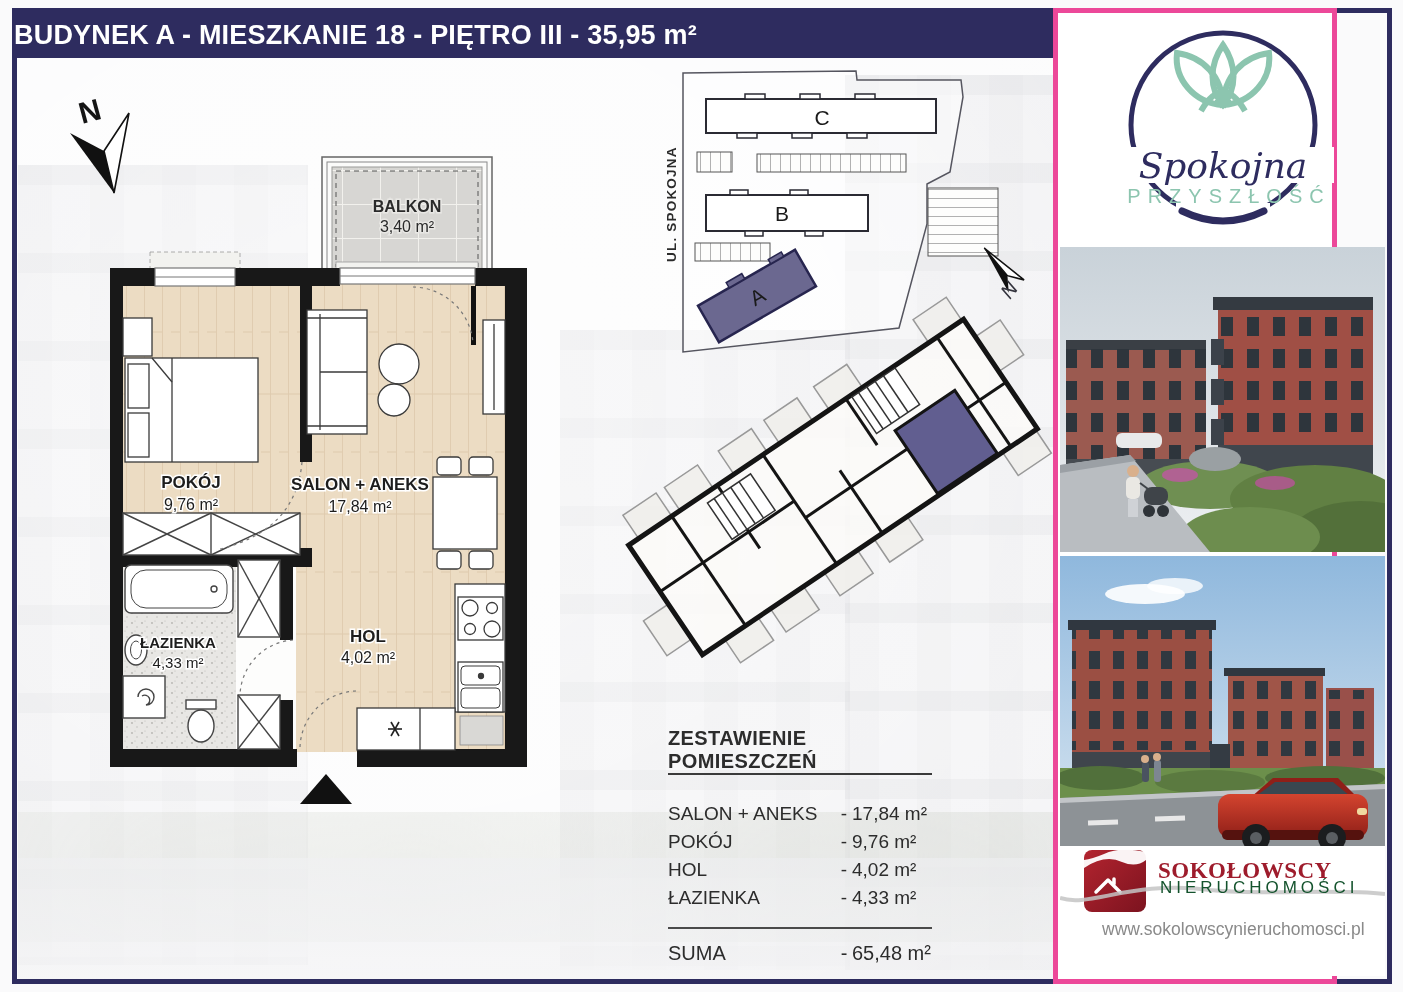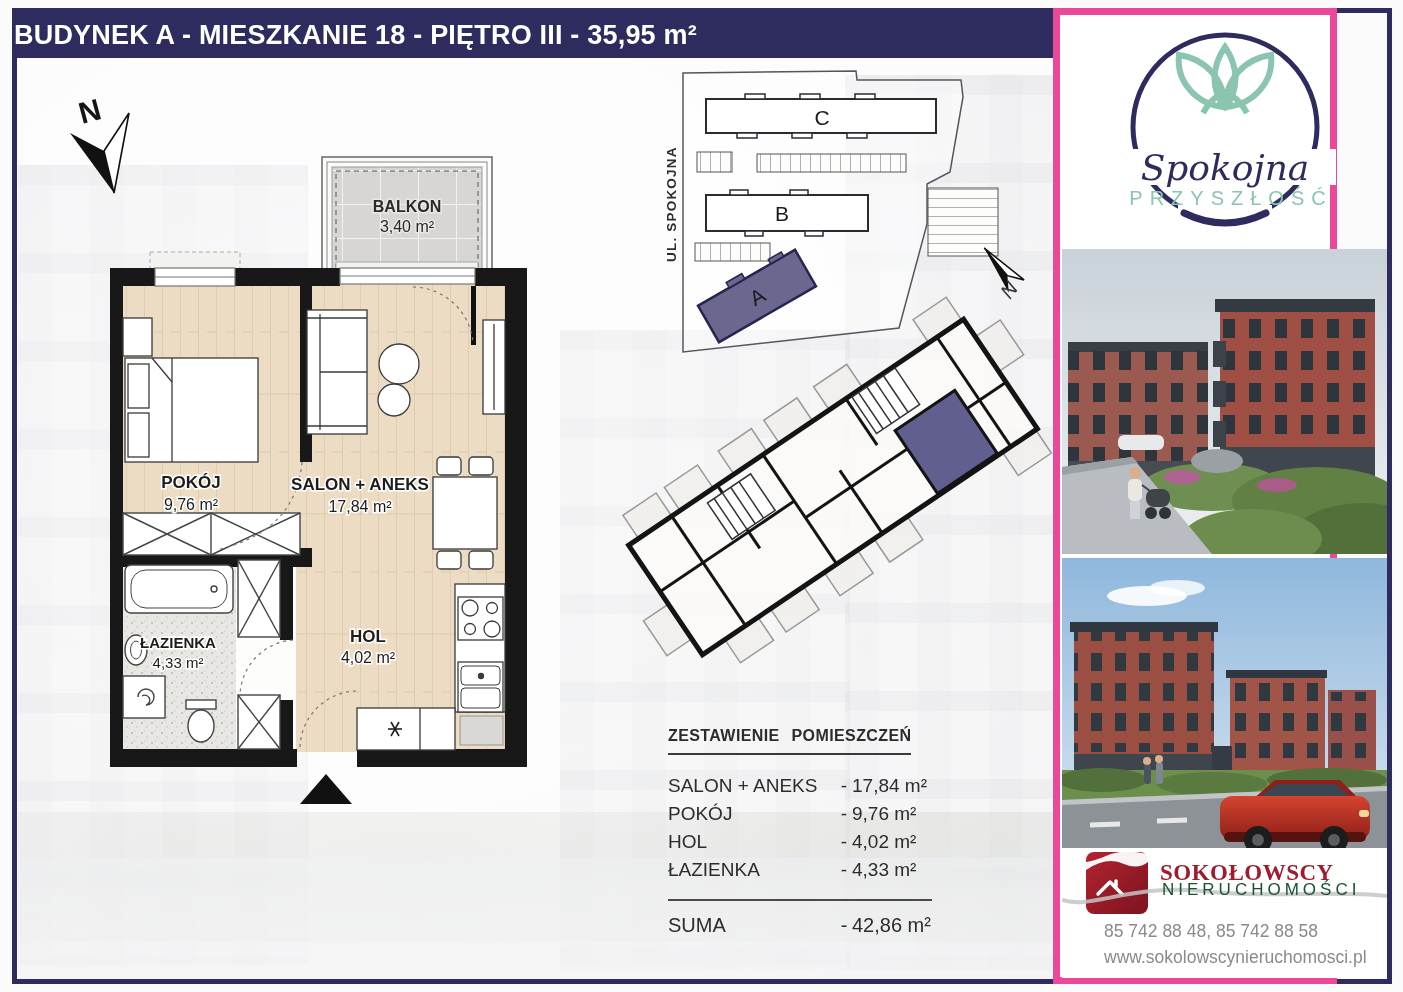--- a/index.html
+++ b/index.html
@@ -24,31 +24,31 @@
   .veil{position:absolute;left:14px;top:57px;width:1041px;height:923px;
     background:radial-gradient(ellipse at 35% 38%, rgba(255,255,255,.7), rgba(255,255,255,.3));}
   
   .frame{position:absolute;left:12px;top:8px;width:1380px;height:976px;
     border:5px solid #2e2c5f;box-sizing:border-box;pointer-events:none;}
   .banner{position:absolute;left:14px;top:12px;width:1043px;height:46px;background:#2e2c5f;
     display:flex;align-items:center;justify-content:flex-start;}
   .banner span{color:#ffffff;font-size:27px;font-weight:bold;letter-spacing:.2px;}
   
   .sumtab{position:absolute;left:668px;top:727px;width:264px;color:#2c2c2c;}
-  .sumtab h3{margin:0 0 20px 0;font-size:16px;font-weight:600;letter-spacing:.4px;word-spacing:7px;
-    display:inline-block;border-bottom:2px solid #3a3a3a;padding-bottom:8px;}
+  .sumtab h3{margin:0 0 28px 0;font-size:20px;font-weight:600;letter-spacing:.4px;word-spacing:7px;
+    display:inline-block;border-bottom:2px solid #3a3a3a;padding-bottom:0;}
   .trow{display:flex;align-items:baseline;height:28px;font-size:19px;}
   .tlabel{width:168px;}
   .tdash{width:16px;text-align:center;}
   .tval{}
   .tdivider{border:none;border-top:2px solid #4a4a4a;margin:12px 0 10px 0;width:100%;}
   .trow.total{font-size:20px;height:32px;margin-top:13px;}
   
   .rpanel{position:absolute;left:1053px;top:8px;width:284px;height:976px;background:#ffffff;
-    border:7px solid #ec4899;box-sizing:border-box;padding-left:48px;}
+    border:5px solid #ec4899;box-sizing:border-box;padding-left:48px;}
   .rlogo{position:absolute;left:0px;top:2px;width:329px;height:232px;}
   .photo{position:absolute;left:2px;width:325px;}
   .photo1{top:234px;height:305px;}
   .photo2{top:543px;height:290px;}
   .agency{position:absolute;left:2px;top:833px;width:325px;height:130px;background:#fff;}
   .agName{position:absolute;left:98px;top:12px;font-family:"Liberation Serif",serif;
     font-weight:bold;font-size:23px;color:#9e1c2c;letter-spacing:.5px;}
   .agSub{position:absolute;left:100px;top:32px;font-size:17px;color:#14532d;letter-spacing:4px;text-align:right;}
   .agAddr{position:absolute;left:42px;top:70px;font-size:17.5px;color:#8a8a8a;line-height:26px;}
   
@@ -371,21 +371,21 @@
     </div>
     <div class="trow">
       <span class="tlabel">ŁAZIENKA</span>
       <span class="tdash">-</span>
       <span class="tval">4,33 m²</span>
     </div>
     <hr class="tdivider">
     <div class="trow total">
       <span class="tlabel">SUMA</span>
       <span class="tdash">-</span>
-      <span class="tval">42,86 m²</span>
+      <span class="tval">65,48 m²</span>
     </div>
   </div>
 
   <div class="rpanel">
 
     <svg class="rlogo" viewBox="0 0 329 232" xmlns="http://www.w3.org/2000/svg">
       <circle cx="165" cy="110" r="92" fill="none" stroke="#2e2c5f" stroke-width="5"></circle>
       <rect x="58" y="132" width="44" height="36" fill="#ffffff"></rect>
       <rect x="228" y="132" width="48" height="36" fill="#ffffff"></rect>
       <rect x="118" y="188" width="94" height="32" fill="#ffffff"></rect>
@@ -531,19 +531,18 @@
         <g>
           <rect x="24" y="4" width="62" height="62" rx="8" fill="url(#redsq)"></rect>
           <path d="M24,22 Q45,8 62,16 Q76,22 86,14 L86,6 Q60,0 44,8 Q32,13 24,14 Z" fill="#ffffff" opacity="0.95"></path>
           <path d="M36,46 L48,34 L60,46 M54,38 L54,33" fill="none" stroke="#ffffff" stroke-width="3.5" stroke-linecap="round" stroke-linejoin="round"></path>
           <path d="M0,52 C30,62 70,34 150,44 C210,50 270,42 325,48" fill="none" stroke="#c4c4c4" stroke-width="4" opacity="0.85"></path>
         </g>
       </svg>
       <div class="agName">SOKOŁOWSCY</div>
       <div class="agSub">NIERUCHOMOŚCI</div>
       <div class="agAddr">
-        <div>85 742 88 48,  85 742 88 58</div>
         <div>www.sokolowscynieruchomosci.pl</div>
       </div>
     </div>
   </div>
 
 </div>
 
 </body></html>

